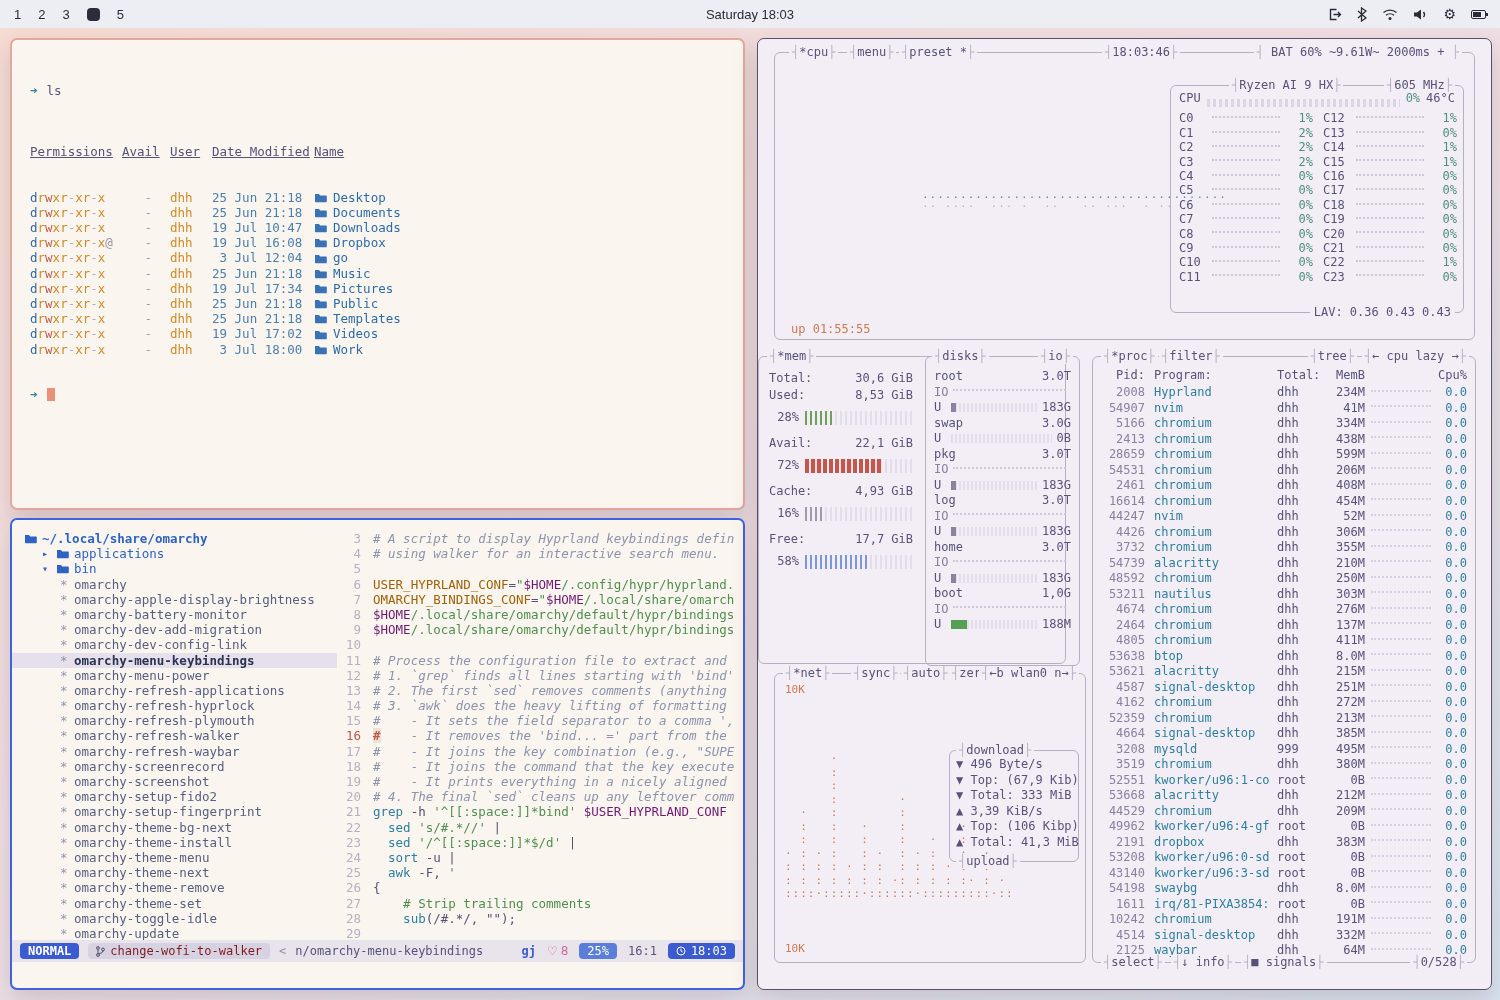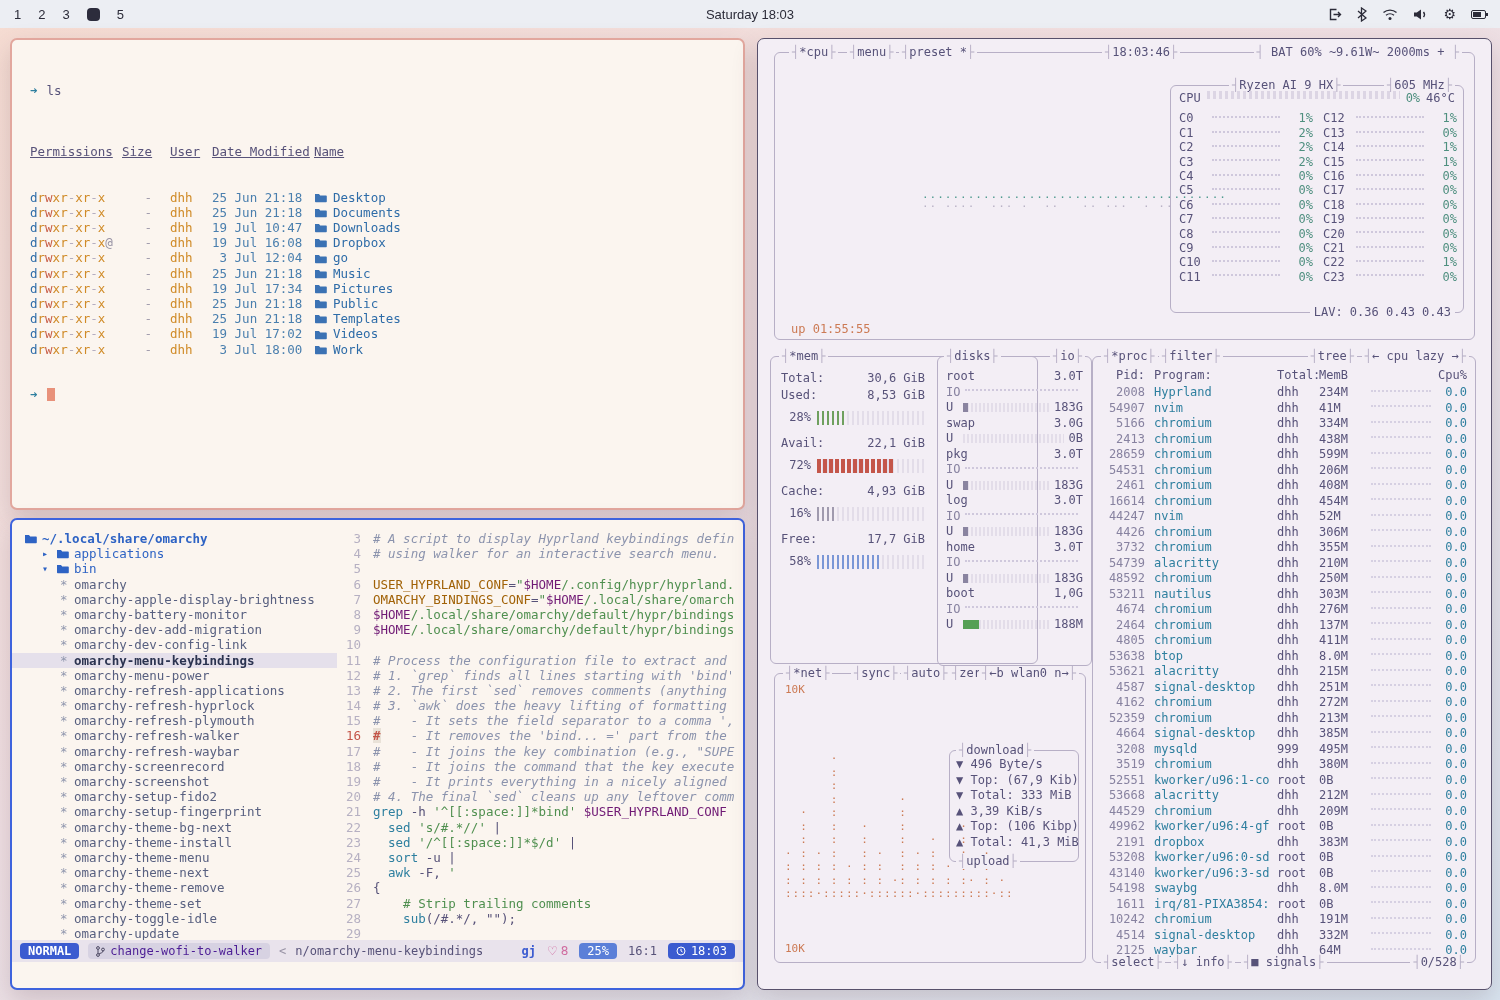--- a/index.html
+++ b/index.html
@@ -65,38 +65,38 @@
   .sg-v{color:#a16207}
   .sg-g{color:#701a75}
   .sg-k{color:#2e7f9f}
   .sg-p{color:#575279}
   .sg-cur{color:#c4564a;font-weight:bold;background:#e9e2d8}
   
   .status{position:absolute;left:0;right:0;bottom:26px;height:22px;background:#e9e3ec;
     display:flex;align-items:center;gap:9px;padding:0 8px;font-size:12px}
   .chip{border-radius:4px;padding:1px 8px;display:flex;align-items:center;gap:5px}
   .chip.mode{background:#3b5bd0;color:#fff;font-weight:bold}
-  .chip.branch{background:#d7d2e2;color:#4c1d95}
+  .chip.branch{background:#d7d2e2;color:#7f1d1d}
   .st-file{color:#575279}
   .st-sep{color:#9893a5}
   .st-right{margin-left:auto;display:flex;gap:11px;align-items:center}
   .st-gj{color:#3b5bd0;font-weight:bold}
   .st-heart{color:#d06ca0;display:flex;gap:3px;align-items:center;font-family:"DejaVu Sans",sans-serif}
   .chip.pct{background:#5b7fd8;color:#fff}
   .st-pos{color:#575279}
   .chip.clockc{background:#3b5bd0;color:#fff}
   
   #btop .inner{position:absolute;inset:0;font-size:12px;line-height:15.5px;color:#575279}
   .bx{position:absolute;border:1px solid #b7afc6;border-radius:6px}
   .bt{position:absolute;top:-8px;background:#f3eef5;padding:0 3px;white-space:nowrap;font-size:12px;line-height:15px}
   .bt.brk:before{content:"\2524";color:#b7afc6}
   .bt.brk:after{content:"\251C";color:#b7afc6}
   .bt.bottom{top:auto;bottom:-8px}
   .cpupanel{position:absolute;left:395px;top:32px;width:294px;height:228px;border:1px solid #b7afc6;border-radius:6px}
-  .cputotal{position:absolute;left:8px;right:8px;top:5px;display:flex;align-items:flex-start;gap:6px}
+  .cputotal{position:absolute;left:8px;right:8px;top:5px;display:flex;align-items:flex-end;gap:6px}
   .cpumeter{flex:1;height:8px;background:repeating-linear-gradient(90deg,#dcd5e4 0 3px,transparent 3px 6px)}
   .corecol{position:absolute;top:26px;display:flex;flex-direction:column}
   .core{display:flex;align-items:center;width:134px;height:14.4px}
   .core .lbl{width:28px}
   .core .lead,.dio .lead{flex:1;border-bottom:2px dotted #cfc8dc;margin:0 5px;transform:translateY(-2px)}
   .core .pct{width:28px;text-align:right;color:#4e8f7f}
   .lav{position:absolute;right:8px;bottom:-8px;background:#f3eef5;padding:0 4px}
   .upl{position:absolute;left:16px;bottom:2px;color:#cc7a54}
   .cpugraph{position:absolute;left:147px;top:140px;color:#4e9a8f;font-size:11px;line-height:9px;letter-spacing:1px;white-space:pre}
   .cpugraph .g2{color:#b9b2c6}
@@ -126,21 +126,21 @@
   .netgraph{position:absolute;left:10px;top:78px;color:#cc7a54;font-size:11px;line-height:13.5px;white-space:pre;letter-spacing:1px}
   .netinfo{position:absolute;left:174px;top:76px;width:130px;height:112px;border:1px solid #b7afc6;border-radius:6px;padding:6px 6px 0 6px}
   .nrow{height:15.5px;white-space:pre}
   
   .prochead,.procrow{display:flex;align-items:center;height:15.5px;padding:0 8px 0 6px;white-space:pre}
   .prochead{position:absolute;left:0;right:0;top:11px;color:#575279}
   .procrows{position:absolute;left:0;right:0;top:28px;bottom:4px;overflow:hidden}
   .ppid{width:46px;text-align:right;color:#8782a0}
   .ppname{width:130px;padding-left:9px;color:#2e7f9f;overflow:hidden}
   .ppuser{width:44px;padding-left:2px}
-  .ppmem{width:46px;}
+  .ppmem{width:46px;text-align:right}
   .pplead{flex:1;border-bottom:2px dotted #d6d0e2;margin:0 6px;transform:translateY(-2px)}
   .ppcpu{width:30px;text-align:right;color:#2e7f9f}
   .prochead .ppid,.prochead .ppname,.prochead .ppuser,.prochead .ppmem,.prochead .ppcpu{color:#575279}
 </style>
 </head>
 <body>
 
 <div class="topbar">
   <div class="ws">
       <span class="ws-num">1</span>
@@ -181,21 +181,21 @@
       </span>
   </div>
 </div>
 
 <div class="window" id="term">
   <div class="inner">
     <div class="promptline">
       <span class="prompt-arrow">➜</span>
       <span>ls</span>
     </div>
-    <div class="ls-head" id="ls-head"><span class="c-perm">Permissions</span><span class="c-size">Size</span><span class="c-user">User</span><span class="c-date">Date Modified</span><span class="c-name">Name</span></div>
+    <div class="ls-head" id="ls-head"><span class="c-perm">Permissions</span><span class="c-size">Avail</span><span class="c-user">User</span><span class="c-date">Date Modified</span><span class="c-name">Name</span></div>
     <div id="ls-rows"><div class="ls-row"><span class="c-perm"><span class="pd">d</span><span class="pr">r</span><span class="pw">w</span><span class="px">x</span><span class="pr">r</span><span class="pm">-</span><span class="px">x</span><span class="pr">r</span><span class="pm">-</span><span class="px">x</span></span><span class="c-size">-</span><span class="c-user">dhh</span><span class="c-date">25 Jun 21:18</span><span class="c-name"><span class="fico"><svg width="13" height="11" viewBox="0 0 13 11">
                 <path d="M1 2h4l1.2 1.5H12a.8.8 0 0 1 .8.8v5.2a.8.8 0 0 1-.8.8H1.8A.8.8 0 0 1 1 9.5V2z" fill="#3b72b4"></path>
               </svg></span><span>Desktop</span></span></div><div class="ls-row"><span class="c-perm"><span class="pd">d</span><span class="pr">r</span><span class="pw">w</span><span class="px">x</span><span class="pr">r</span><span class="pm">-</span><span class="px">x</span><span class="pr">r</span><span class="pm">-</span><span class="px">x</span></span><span class="c-size">-</span><span class="c-user">dhh</span><span class="c-date">25 Jun 21:18</span><span class="c-name"><span class="fico"><svg width="13" height="11" viewBox="0 0 13 11">
                 <path d="M1 2h4l1.2 1.5H12a.8.8 0 0 1 .8.8v5.2a.8.8 0 0 1-.8.8H1.8A.8.8 0 0 1 1 9.5V2z" fill="#3b72b4"></path>
               </svg></span><span>Documents</span></span></div><div class="ls-row"><span class="c-perm"><span class="pd">d</span><span class="pr">r</span><span class="pw">w</span><span class="px">x</span><span class="pr">r</span><span class="pm">-</span><span class="px">x</span><span class="pr">r</span><span class="pm">-</span><span class="px">x</span></span><span class="c-size">-</span><span class="c-user">dhh</span><span class="c-date">19 Jul 10:47</span><span class="c-name"><span class="fico"><svg width="13" height="11" viewBox="0 0 13 11">
                 <path d="M1 2h4l1.2 1.5H12a.8.8 0 0 1 .8.8v5.2a.8.8 0 0 1-.8.8H1.8A.8.8 0 0 1 1 9.5V2z" fill="#3b72b4"></path>
               </svg></span><span>Downloads</span></span></div><div class="ls-row"><span class="c-perm"><span class="pd">d</span><span class="pr">r</span><span class="pw">w</span><span class="px">x</span><span class="pr">r</span><span class="pm">-</span><span class="px">x</span><span class="pr">r</span><span class="pm">-</span><span class="px">x</span><span class="pa">@</span></span><span class="c-size">-</span><span class="c-user">dhh</span><span class="c-date">19 Jul 16:08</span><span class="c-name"><span class="fico"><svg width="13" height="11" viewBox="0 0 13 11">
                 <path d="M1 2h4l1.2 1.5H12a.8.8 0 0 1 .8.8v5.2a.8.8 0 0 1-.8.8H1.8A.8.8 0 0 1 1 9.5V2z" fill="#3b72b4"></path>
               </svg></span><span>Dropbox</span></span></div><div class="ls-row"><span class="c-perm"><span class="pd">d</span><span class="pr">r</span><span class="pw">w</span><span class="px">x</span><span class="pr">r</span><span class="pm">-</span><span class="px">x</span><span class="pr">r</span><span class="pm">-</span><span class="px">x</span></span><span class="c-size">-</span><span class="c-user">dhh</span><span class="c-date"> 3 Jul 12:04</span><span class="c-name"><span class="fico"><svg width="13" height="11" viewBox="0 0 13 11">
                 <path d="M1 2h4l1.2 1.5H12a.8.8 0 0 1 .8.8v5.2a.8.8 0 0 1-.8.8H1.8A.8.8 0 0 1 1 9.5V2z" fill="#3b72b4"></path>
@@ -473,21 +473,21 @@
               <span class="lbl">C23</span>
               <span class="lead"></span>
               <span class="pct">0%</span>
             </div>
           </div>
         <span class="lav">LAV: 0.36 0.43 0.43</span>
       </div>
       <span class="upl">up 01:55:55</span>
     </div>
 
-    <div class="bx" style="left:12px;top:317px;width:268px;height:308px">
+    <div class="bx" style="left:0;top:317px;width:308px;height:308px">
       <span class="bt brk" style="left:8px">*mem</span>
       <div class="memstats" id="memstats">
           <div class="mrow">
             <span class="mlabel">Total:</span>
             <span class="mval">30,6 GiB</span>
           </div>
           <div class="mrow">
             <span class="mlabel">Used:</span>
             <span class="mval">8,53 GiB</span>
           </div>

